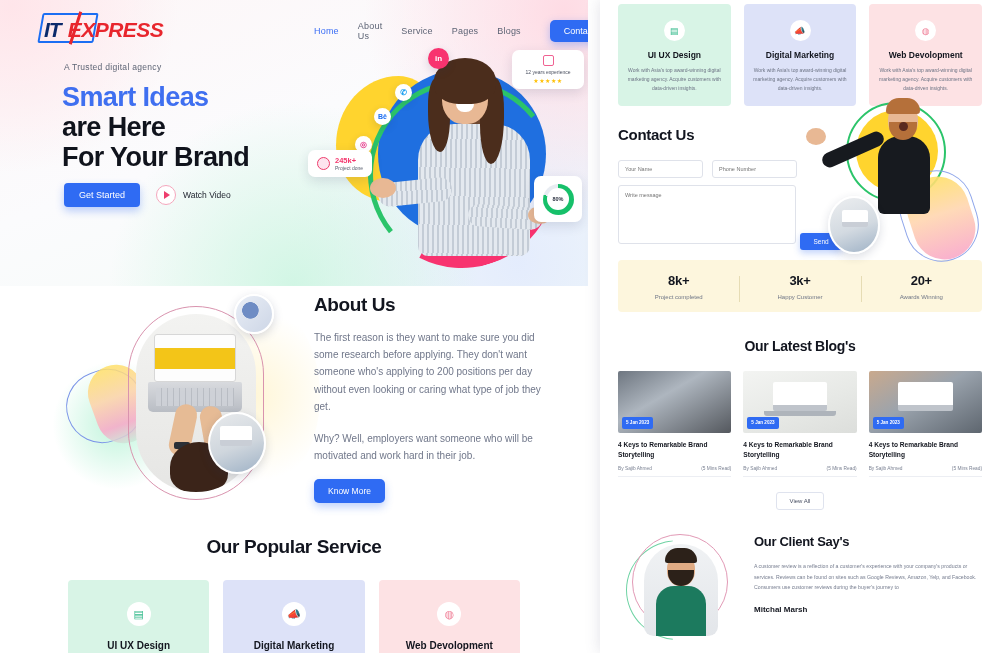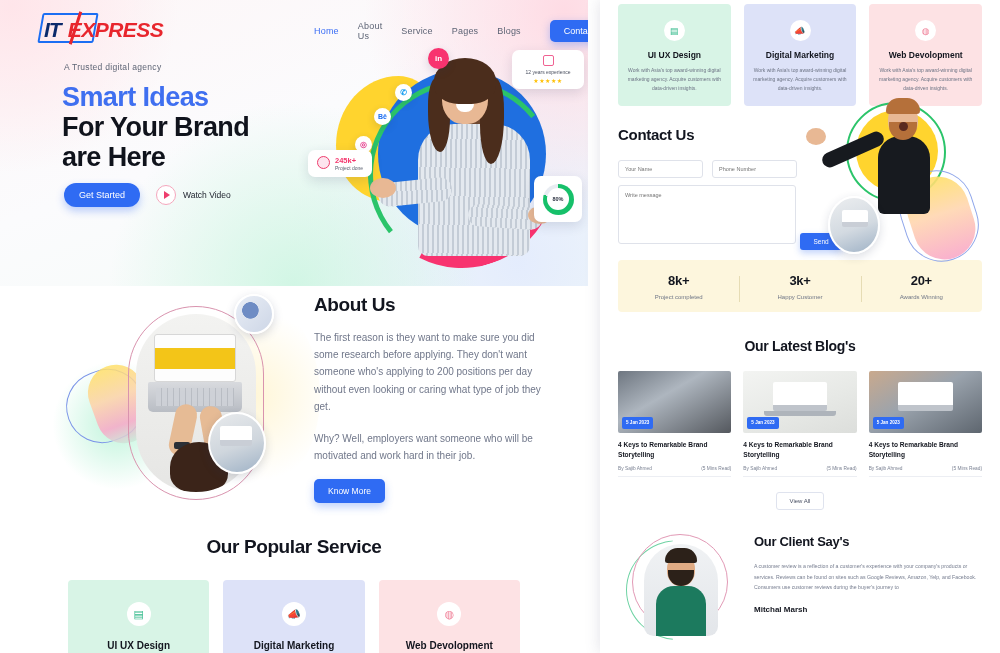--- a/index.html
+++ b/index.html
@@ -59,21 +59,21 @@
     padding:6px 14px; cursor:pointer; margin-left:10px;
     box-shadow:0 3px 8px rgba(47,107,243,.35);
   }
 
   .tagline { position:absolute; left:64px; top:62px; font-size:8.5px; color:#5e6575; letter-spacing:.3px;}
   .h1 { position:absolute; left:62px; top:82px; width:280px; }
   .h1 .l1 { font-size:27px; font-weight:bold; color:#3f6ff0; line-height:1.12; letter-spacing:-.6px;}
   .h1 .l2 { font-size:27px; font-weight:bold; color:#10131c; line-height:1.12; letter-spacing:-.6px;}
   .hero-actions { position:absolute; left:64px; top:183px; display:flex; align-items:center; gap:16px; }
   .btn-primary {
-    background:#2f6bf3; color:#fff; border:none; border-radius:12px; font-size:9px;
+    background:#2f6bf3; color:#fff; border:none; border-radius:4px; font-size:9px;
     padding:7px 15px; cursor:pointer; box-shadow:0 4px 9px rgba(47,107,243,.32);
   }
   .watch { display:flex; align-items:center; gap:7px; cursor:pointer; }
   .play-circle {
     width:20px;height:20px;border-radius:50%;border:1.4px solid #f5a7bd;
     display:flex;align-items:center;justify-content:center;background:#fff;
   }
   .play-tri { width:0;height:0;border-left:6px solid #ee3d6d;border-top:4px solid transparent;border-bottom:4px solid transparent;margin-left:2px;}
   .watch-label { font-size:8.5px; color:#1b1f2b; }
 
@@ -142,21 +142,21 @@
   .soc-ig  { left:55px;  top:108px;width:17px;height:17px; color:#e63f8f; }
 
   .badge {
     position:absolute; background:#fff; border-radius:7px;
     box-shadow:0 4px 12px rgba(40,50,90,.14); padding:5px 8px;
   }
   .badge-exp { left:212px; top:22px; width:72px; text-align:center; }
   .badge-exp .cal { width:11px;height:11px;border:1.3px solid #f06292;border-radius:2px;margin:0 auto 3px; }
   .badge-exp .t { font-size:5px; color:#4a5060; }
   .stars { font-size:6px; color:#ffc107; letter-spacing:.5px; margin-top:2px; }
-  .badge-proj { left:8px; top:122px; display:flex; align-items:flex-start; gap:5px; padding:6px 9px; }
+  .badge-proj { left:8px; top:122px; display:flex; align-items:center; gap:5px; padding:6px 9px; }
   .medal { width:13px;height:13px;border-radius:50%;background:#fde4ee;border:1.4px solid #ee3d6d; }
   .badge-proj .num { font-size:7.5px; font-weight:bold; color:#f4356c; }
   .badge-proj .lbl { font-size:5px; color:#5a6070; }
   .badge-pct { left:234px; top:148px; width:48px; height:46px; display:flex;align-items:center;justify-content:center;}
   .donut {
     width:31px;height:31px;border-radius:50%;
     background: conic-gradient(#16c06a 0 80%, #e8ecf2 80% 100%);
     display:flex;align-items:center;justify-content:center;
   }
   .donut::after { content:""; width:22px;height:22px;border-radius:50%;background:#fff;position:absolute;}
@@ -372,22 +372,22 @@
         <a href="#">Service</a>
         <a href="#">Pages</a>
         <a href="#">Blogs</a>
         <button class="nav-cta">Contact</button>
       </div>
 
       <div class="tagline">A Trusted digital agency</div>
 
       <div class="h1">
         <div class="l1">Smart Ideas</div>
+        <div class="l2">are Here</div>
         <div class="l2">For Your Brand</div>
-        <div class="l2">are Here</div>
       </div>
 
       <div class="hero-actions">
         <button class="btn-primary">Get Started</button>
         <div class="watch">
           <span class="play-circle">
               <span class="play-tri"></span>
             </span>
           <span class="watch-label">Watch Video</span>
         </div>

